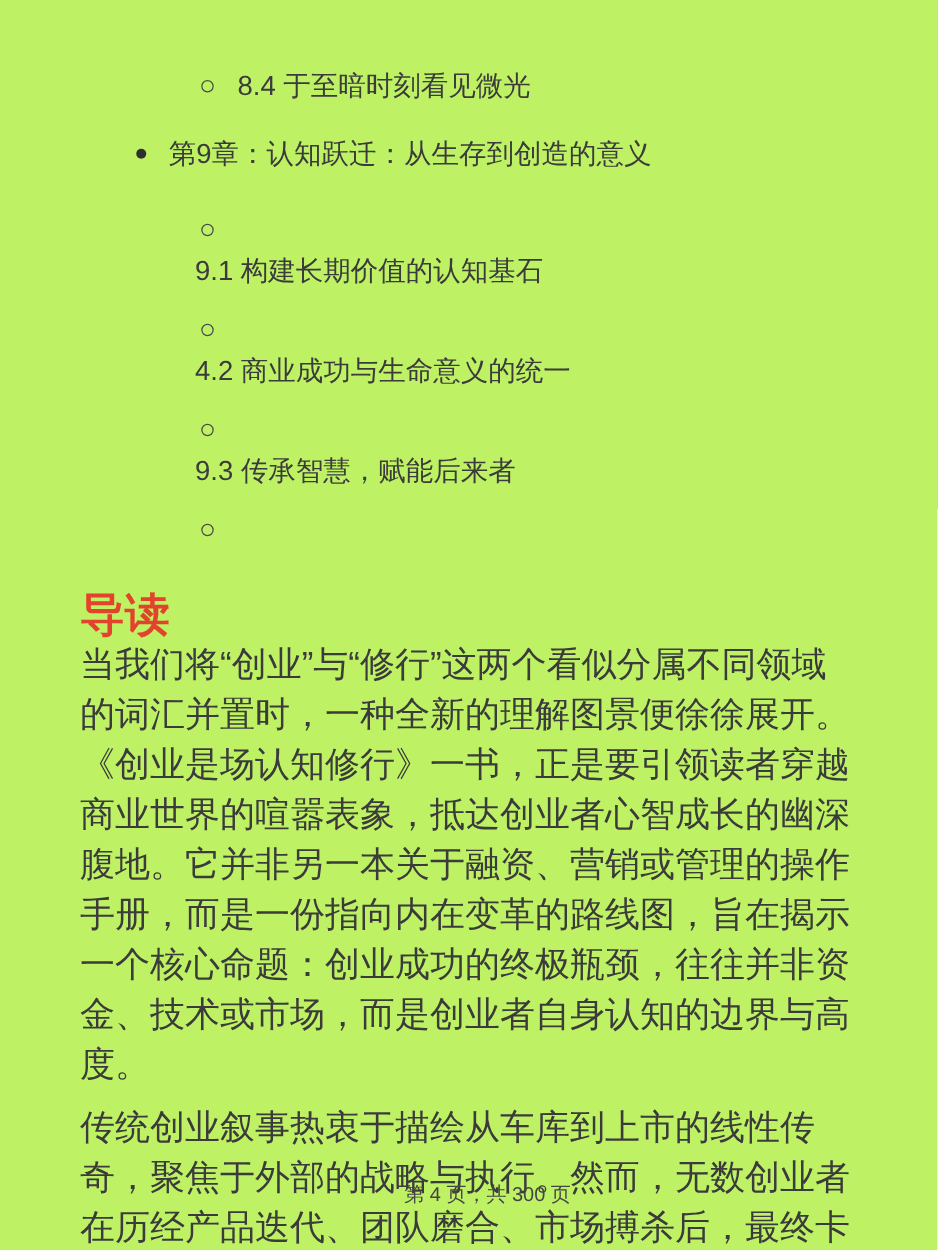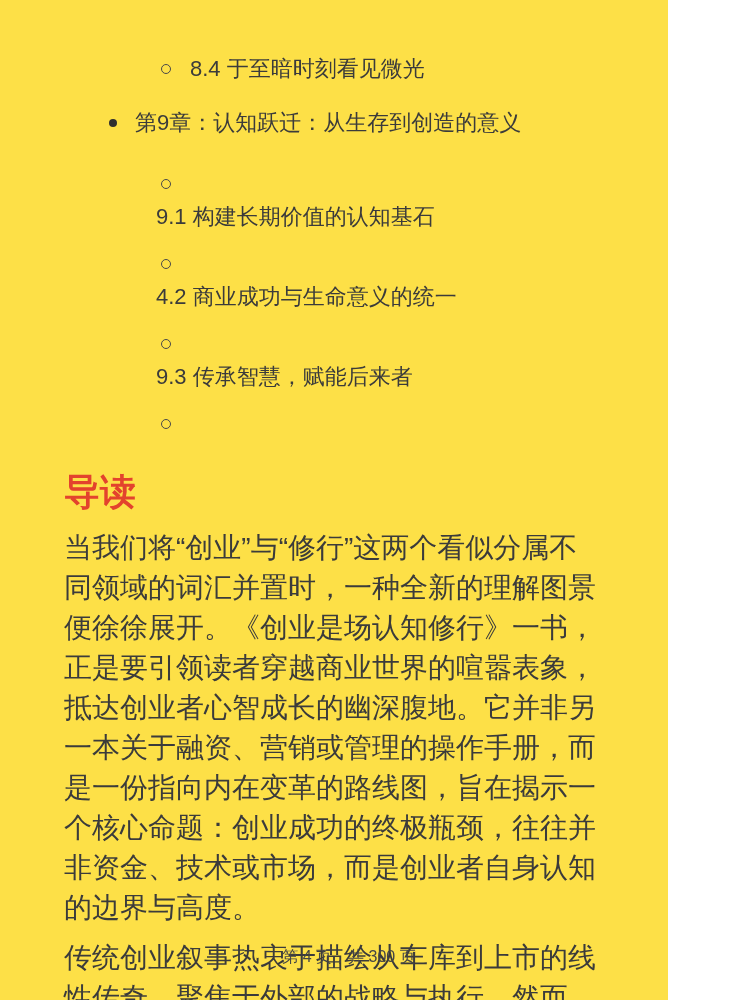--- a/index.html
+++ b/index.html
@@ -2,23 +2,23 @@
 <html><head>
 <meta charset="utf-8">
 <style>
   html, body {
     margin: 0;
     padding: 0;
     background: #ffffff;
   }
   .page {
     position: relative;
-    width: 668px;
+    width: 750px;
     height: 1000px;
-    background: #fde047;
+    background: #bef264;
     overflow: hidden;
     font-family: "Liberation Sans", "DejaVu Sans", sans-serif;
     color: #3b3b3b;
   }
   .content {
     padding: 52px 64px 0 64px;
   }
 
   
   .toc {
@@ -78,21 +78,21 @@
   }
   .body-paragraph {
     margin: 0;
     font-size: 28px;
     line-height: 40px;
     color: #3b3b3b;
     letter-spacing: 0;
     word-break: break-all;
     overflow-wrap: anywhere;
   }
-  .body-paragraph.first { margin-top: 17px; }
+  .body-paragraph.first { margin-top: 1px; }
   .body-paragraph.next  { margin-top: 10px; }
 
   
   .page-footer {
     position: absolute;
     left: 0;
     right: 0;
     bottom: 32px;
     text-align: center;
     font-size: 16px;

